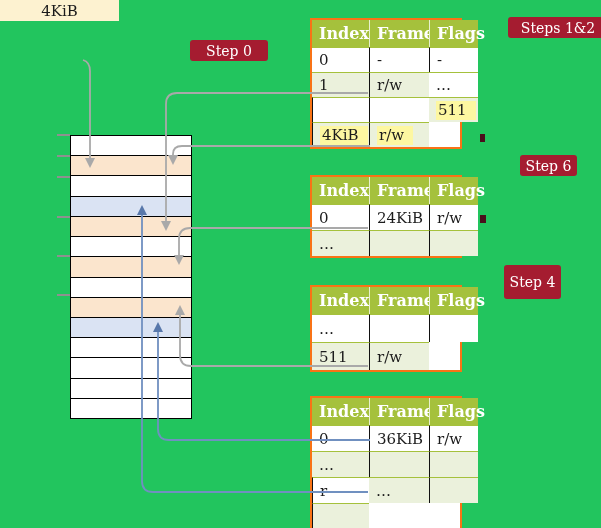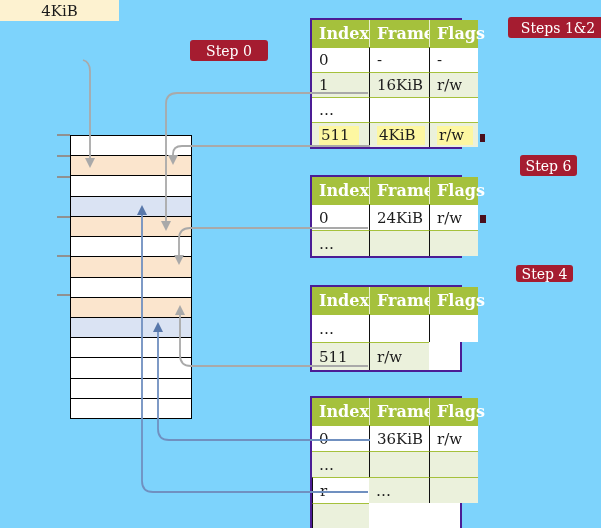--- a/index.html
+++ b/index.html
@@ -1,38 +1,38 @@
 <!DOCTYPE html>
 <html><head>
 <meta charset="utf-8">
 <style>
   html,body{margin:0;padding:0;background:#000;}
-  #canvas{position:relative;width:601px;height:528px;background:#7dd3fc;overflow:hidden;
+  #canvas{position:relative;width:601px;height:528px;background:#22c55e;overflow:hidden;
           font-family:"DejaVu Serif","Liberation Serif",serif;}
   .abs{position:absolute;}
   
   #kib-box{left:0;top:40;width:119px;height:21px;background:#fdf2d0;color:#1a1a1a;
            font-size:15px;display:flex;align-items:center;justify-content:center;z-index:4;}
   .badge{background:#a51c30;color:#fff;font-size:14px;border-radius:3px;
          display:flex;align-items:center;justify-content:center;z-index:4;}
   #badge-step0 {left:190px;top:40px;width:78px;height:21px;}
   #badge-steps12{left:508px;top:17px;width:100px;height:21px;}
   #badge-step3 {left:520px;top:155px;width:57px;height:21px;}
-  #badge-step4 {left:516px;top:265px;width:57px;height:17px;}
+  #badge-step4 {left:504px;top:265px;width:57px;height:34px;}
   
   #memory{left:70px;top:135px;width:120px;height:282px;border:1px solid #000;
           display:flex;flex-direction:column;z-index:1;background:#fff;}
   .mrow{flex:1;border-bottom:1px solid #000;}
   .mrow:last-child{border-bottom:none;}
   .mrow.white{background:#ffffff;}
   .mrow.orange{background:#fbe5cd;}
   .mrow.blue{background:#dae3f3;}
   .tick{left:57px;width:13px;height:2px;background:#909090;z-index:2;}
   
-  .ptable{left:310px;width:152px;border:2px solid #4c1d95;box-sizing:border-box;
+  .ptable{left:310px;width:152px;border:2px solid #f97316;box-sizing:border-box;
           display:grid;grid-template-columns:57px 60px 49px;z-index:2;background:#fff;}
   .ptable .hcell{background:#a5c13c;color:#fff;font-weight:bold;font-size:16px;
                  height:27px;line-height:27px;padding-left:7px;box-sizing:border-box;}
   .ptable .hcell.sep{border-left:1px solid rgba(255,255,255,.75);}
   .ptable .cell{font-size:15px;color:#1c1c1c;padding-left:7px;box-sizing:border-box;
                 border-top:1.5px solid #a5c13c;white-space:nowrap;overflow:hidden;}
   .ptable .cell.sep{border-left:1px solid #111;}
   .ptable .cell.green{background:#ebf1dc;}
   .ptable .cell.white{background:#ffffff;}
   #table-l4 .cell{height:25px;line-height:25px;}
@@ -97,21 +97,20 @@
   <div class="abs tick" style="top:294px"></div>
 
   <div id="table-l4" class="abs ptable">
     <div class="hcell">Index</div>
     <div class="hcell sep">Frame</div>
     <div class="hcell sep">Flags</div>
     <div class="cell white">0</div>
     <div class="cell white sep">-</div>
     <div class="cell white sep">-</div>
     <div class="cell green">1</div>
-    <div class="cell green sep">16KiB</div>
     <div class="cell green sep">r/w</div>
     <div class="cell white">…</div>
     <div class="cell white sep"></div>
     <div class="cell white sep"></div>
     <div class="cell green"><span class="hl">511</span></div>
     <div class="cell green sep"><span class="hl">4KiB</span></div>
     <div class="cell green sep"><span class="hl">r/w</span></div>
   </div>
 
   <div id="table-l3" class="abs ptable">

